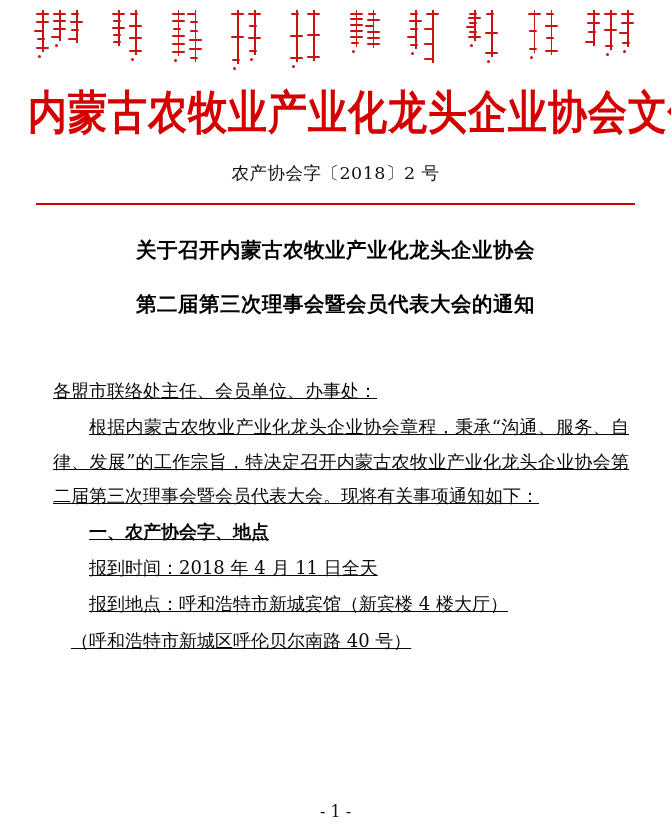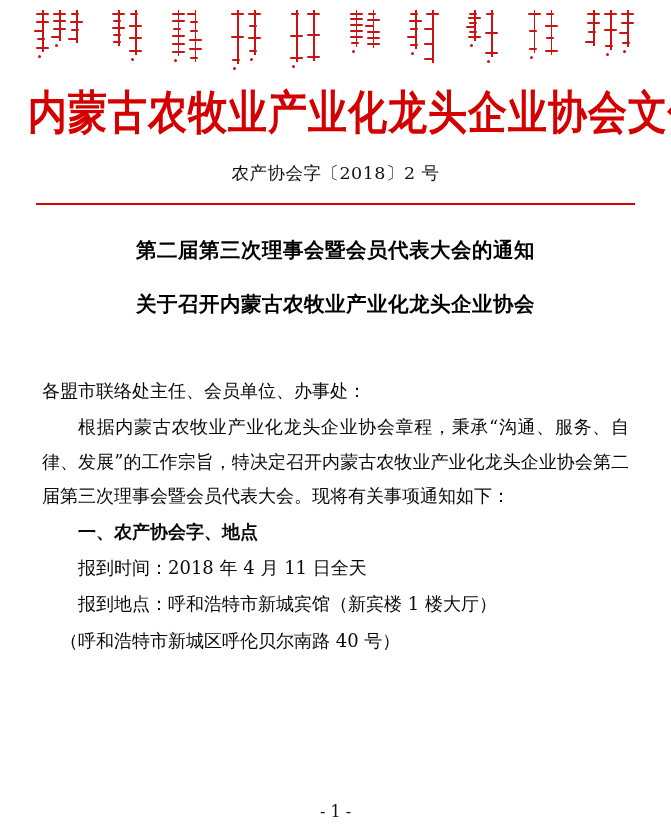--- a/index.html
+++ b/index.html
@@ -118,23 +118,24 @@
 
   
   .body-block {
     margin-top: 58px;
     padding: 0 14px;
     font-size: 18px;
     line-height: 1.9;
     color: #0a0a0a;
   }
   .body-block p {
-    margin: 0 0 2px 0;
+    margin: 0 0 2px 11px;
     text-align: justify;
     text-justify: inter-ideograph;
+    text-decoration: underline;
   }
   .indent2 { text-indent: 2em; }
   .section-head {
     font-weight: bold;
     text-indent: 2em;
     margin-top: 6px;
   }
   .sub-line { text-indent: 2em; }
   .sub-line-flush { text-indent: 1em; }
 
@@ -351,27 +352,27 @@
       </div>
     </div>
 
   <div class="doc-title">内蒙古农牧业产业化龙头企业协会文件</div>
 
   <div class="doc-number">农产协会字〔2018〕2 号</div>
 
   <div class="red-rule"></div>
 
   <div class="headline">
+    <div class="line">关于召开内蒙古农牧业产业化龙头企业协会</div>
     <div class="line">第二届第三次理事会暨会员代表大会的通知</div>
-    <div class="line">关于召开内蒙古农牧业产业化龙头企业协会</div>
   </div>
 
   <div class="body-block">
     <p>各盟市联络处主任、会员单位、办事处：</p>
     <p class="indent2">根据内蒙古农牧业产业化龙头企业协会章程，秉承“沟通、服务、自律、发展”的工作宗旨，特决定召开内蒙古农牧业产业化龙头企业协会第二届第三次理事会暨会员代表大会。现将有关事项通知如下：</p>
     <p class="section-head">一、农产协会字、地点</p>
     <p class="sub-line">报到时间：2018 年 4 月 11 日全天</p>
-    <p class="sub-line">报到地点：呼和浩特市新城宾馆（新宾楼 1 楼大厅）</p>
+    <p class="sub-line">报到地点：呼和浩特市新城宾馆（新宾楼 4 楼大厅）</p>
     <p class="sub-line-flush">（呼和浩特市新城区呼伦贝尔南路 40 号）</p>
   </div>
 
   <div class="page-number">- 1 -</div>
 </div>
 
 </body></html>

